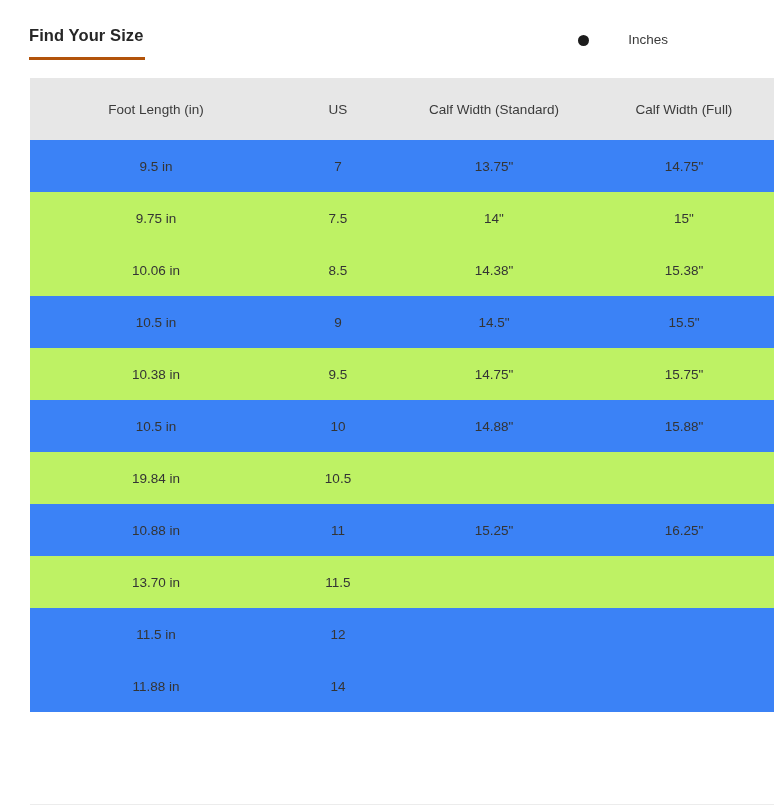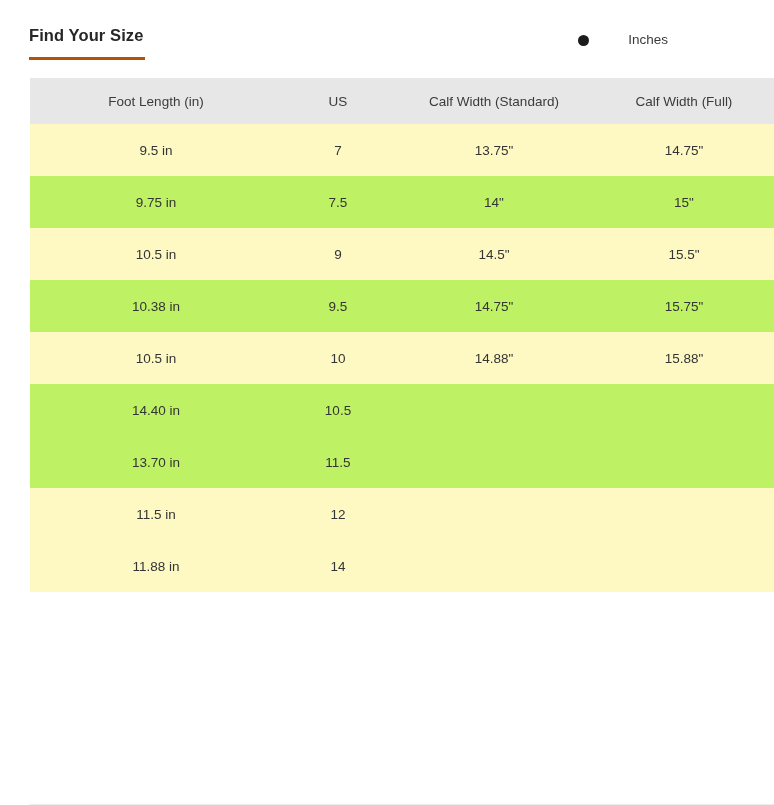--- a/index.html
+++ b/index.html
@@ -87,35 +87,35 @@
   .size-table col.c-std   { width: 200px; }
   .size-table col.c-full  { width: 180px; }
 
   .size-table thead th {
     background: #e7e7e7;
     height: 46px;
     font-weight: 400;
     font-size: 13.5px;
     color: #3b3b3b;
     text-align: center;
-    padding: 0;
+    padding: 8px;
     vertical-align: middle;
   }
   .size-table thead th.pad-cell { background: #ffffff; }
 
   .size-table tbody td {
     height: 52px;
     padding: 0;
     text-align: center;
     vertical-align: middle;
     color: #343434;
     font-size: 13.5px;
   }
   .size-table tbody tr.odd td { background: #bef264; }
-  .size-table tbody tr.even td { background: #fef9c3; }
+  .size-table tbody tr.even td { background: #3b82f6; }
   .size-table tbody td.pad-cell { background: #ffffff !important; }
 
   .table-bottom-rule {
     position: absolute;
     left: 30px;
     right: 0;
     bottom: 0;
     height: 1px;
     background: #ececec;
   }
@@ -160,20 +160,27 @@
         <td>13.75"</td>
         <td>14.75"</td>
       </tr>
       <tr class="odd">
         <td class="pad-cell"></td>
         <td>9.75 in</td>
         <td>7.5</td>
         <td>14"</td>
         <td>15"</td>
       </tr>
+      <tr class="odd">
+        <td class="pad-cell"></td>
+        <td>10.06 in</td>
+        <td>8.5</td>
+        <td>14.38"</td>
+        <td>15.38"</td>
+      </tr>
       <tr class="even">
         <td class="pad-cell"></td>
         <td>10.5 in</td>
         <td>9</td>
         <td>14.5"</td>
         <td>15.5"</td>
       </tr>
       <tr class="odd">
         <td class="pad-cell"></td>
         <td>10.38 in</td>
@@ -183,24 +190,31 @@
       </tr>
       <tr class="even">
         <td class="pad-cell"></td>
         <td>10.5 in</td>
         <td>10</td>
         <td>14.88"</td>
         <td>15.88"</td>
       </tr>
       <tr class="odd">
         <td class="pad-cell"></td>
-        <td>14.40 in</td>
+        <td>19.84 in</td>
         <td>10.5</td>
         <td></td>
         <td></td>
+      </tr>
+      <tr class="even">
+        <td class="pad-cell"></td>
+        <td>10.88 in</td>
+        <td>11</td>
+        <td>15.25"</td>
+        <td>16.25"</td>
       </tr>
       <tr class="odd">
         <td class="pad-cell"></td>
         <td>13.70 in</td>
         <td>11.5</td>
         <td></td>
         <td></td>
       </tr>
       <tr class="even">
         <td class="pad-cell"></td>

